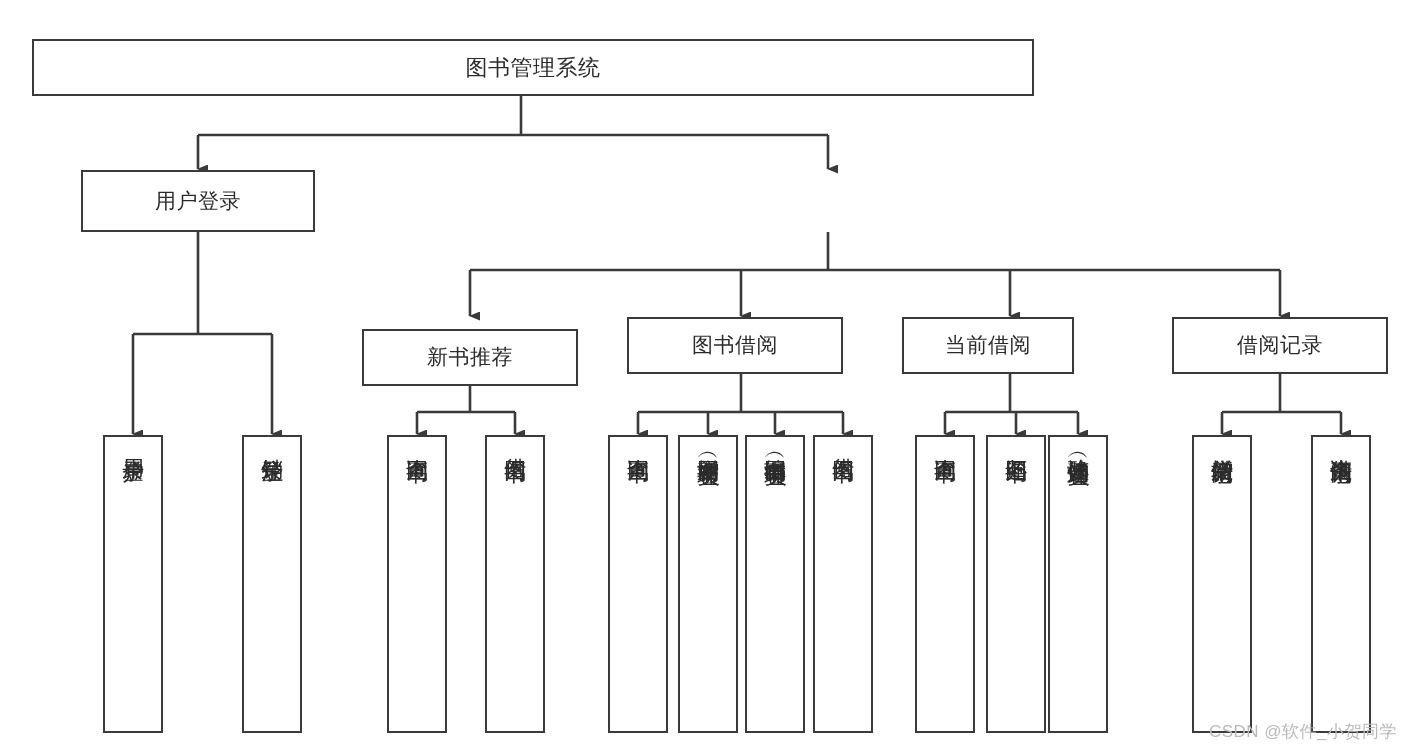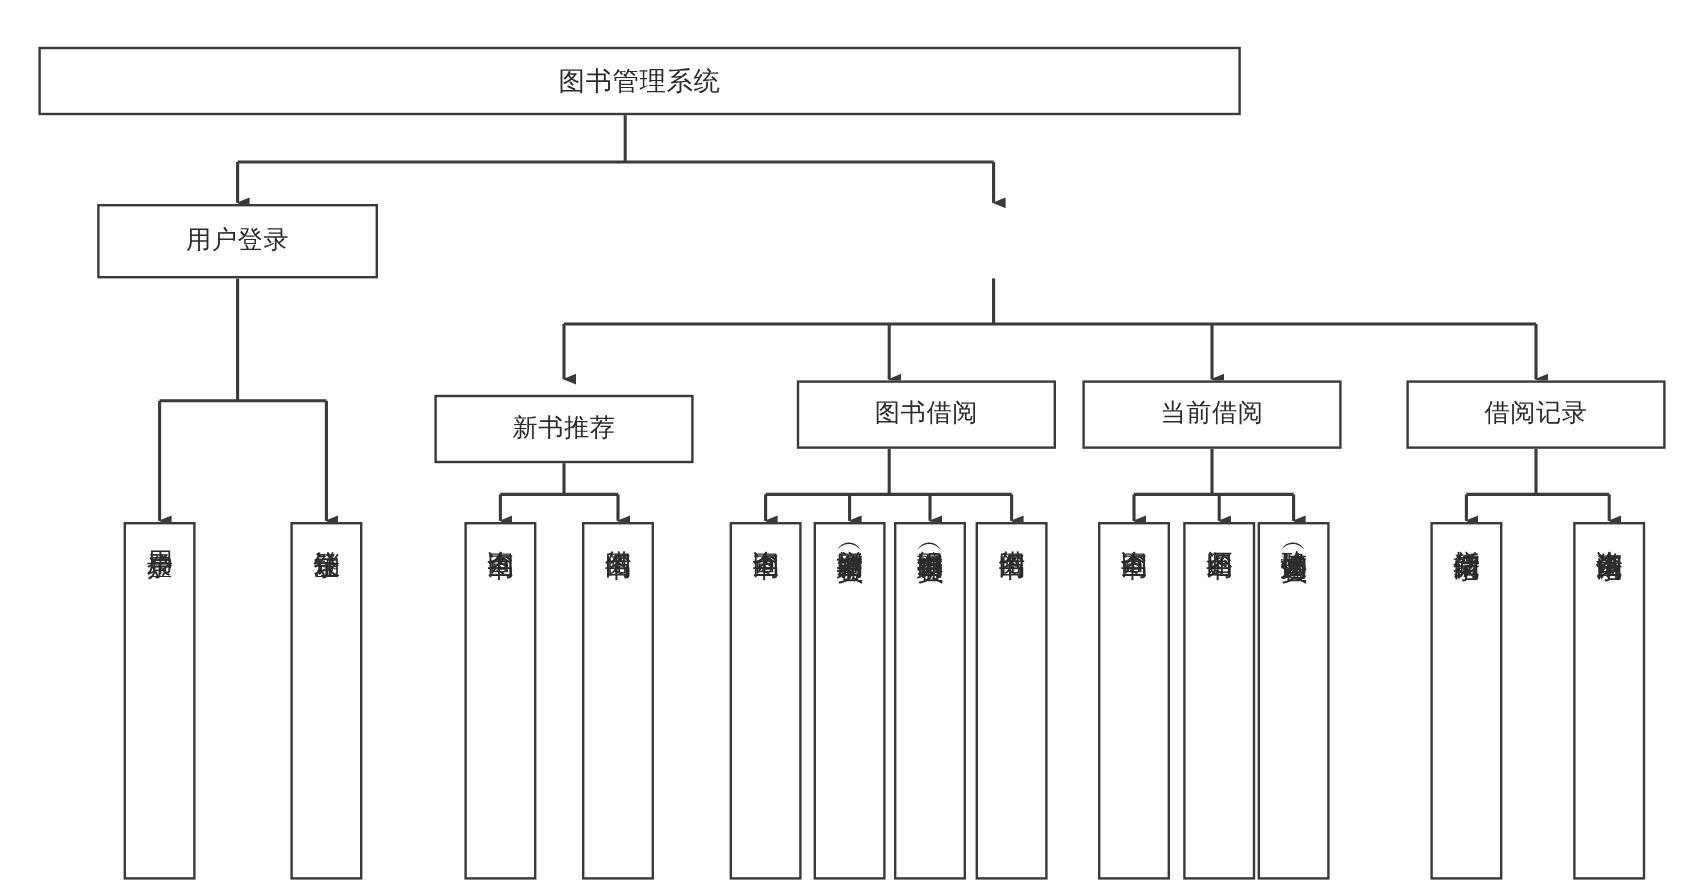--- a/index.html
+++ b/index.html
@@ -128,24 +128,24 @@
     <span class="label">图书管理系统</span>
   </div>
 
   <div class="node horiz" style="left: 81px; top: 170px; width: 234px; height: 62px;">
     <span class="label">用户登录</span>
   </div>
 
   <div class="node horiz" style="left: 362px; top: 317px; width: 216px; height: 57px; margin-top: 12px;">
     <span class="label">新书推荐</span>
   </div>
-  <div class="node horiz" style="left: 664px; top: 317px; width: 216px; height: 57px;">
+  <div class="node horiz" style="left: 627px; top: 317px; width: 216px; height: 57px;">
     <span class="label">图书借阅</span>
   </div>
-  <div class="node horiz" style="left: 902px; top: 317px; width: 216px; height: 57px;">
+  <div class="node horiz" style="left: 902px; top: 317px; width: 172px; height: 57px;">
     <span class="label">当前借阅</span>
   </div>
   <div class="node horiz" style="left: 1172px; top: 317px; width: 216px; height: 57px;">
     <span class="label">借阅记录</span>
   </div>
 
   <div class="node vert" style="left: 103px; top: 435px; width: 60px; height: 298px;">
     <span class="label">用户登录</span>
   </div>
   <div class="node vert" style="left: 242px; top: 435px; width: 60px; height: 298px;">
@@ -178,13 +178,14 @@
   <div class="node vert" style="left: 1048px; top: 435px; width: 60px; height: 298px;">
     <span class="label">确认归还（管理员）</span>
   </div>
   <div class="node vert" style="left: 1192px; top: 435px; width: 60px; height: 298px;">
     <span class="label">新增借阅记录</span>
   </div>
   <div class="node vert" style="left: 1311px; top: 435px; width: 60px; height: 298px;">
     <span class="label">查询借阅记录</span>
   </div>
 
+  <div id="watermark">CSDN @软件_小贺同学</div>
 </div>
 
 </body></html>

